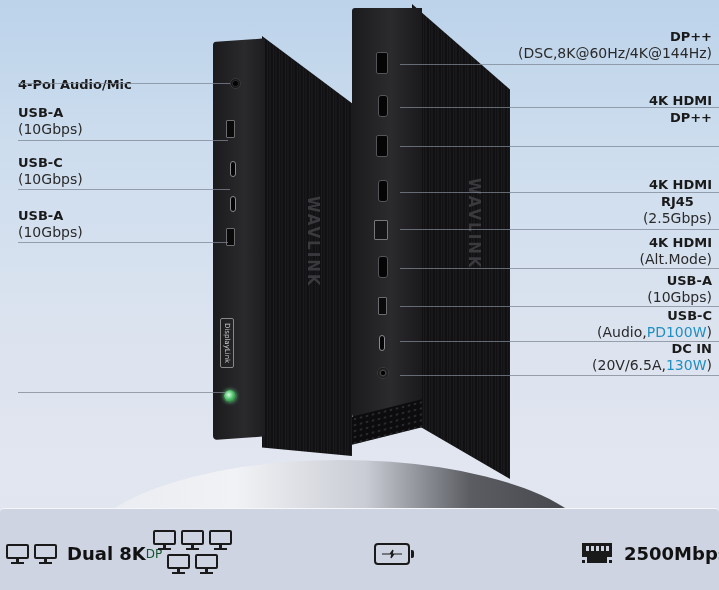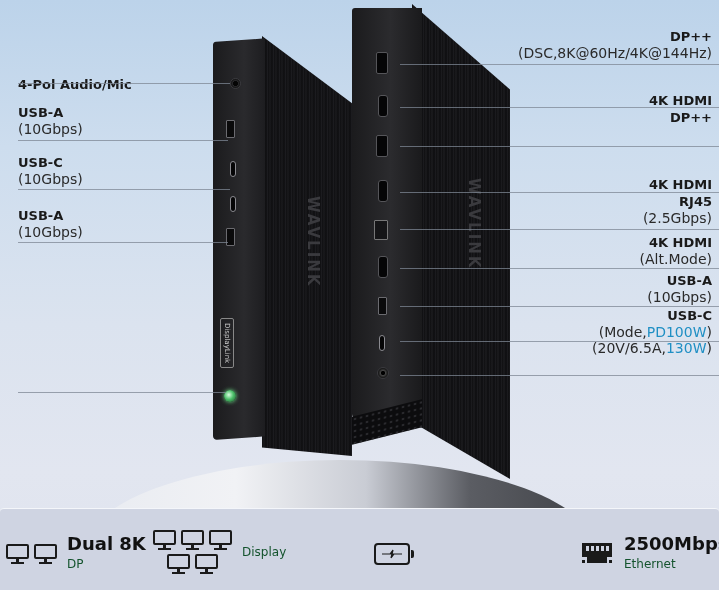--- a/index.html
+++ b/index.html
@@ -95,21 +95,21 @@
     .line { position: absolute; height: 1px; background: #7d8794; opacity: 0.75; }
 
     
     .features {
       position: absolute; left: 0; top: 508px; width: 719px; height: 82px;
       background: #cfd4e2;
       border-top: 1px solid #f4f6fa;
       border-radius: 4px 4px 0 0;
     }
     .feat { position: absolute; top: 0; height: 82px; display: flex; align-items: center; }
-    .feat-text { display: flex; flex-direction: column; line-height: 20px; }
+    .feat-text { display: flex; flex-direction: row; line-height: 20px; }
     .feat-title { font-weight: bold; font-size: 18px; color: #111; }
     .feat-sub { font-size: 12px; color: #14532d; }
     .mon {
       display: inline-block; position: relative;
       width: 25px; height: 22px;
     }
     .mon::before {
       content: ""; position: absolute; left: 1px; top: 1px; width: 23px; height: 15px;
       border: 2.5px solid #1a1a1a; border-radius: 2px; box-sizing: border-box;
     }
@@ -202,45 +202,46 @@
 <div class="label right" style="top:109px;">
   <span class="t">DP++</span>
 </div>
 <div class="line" style="left:400px; top:146px; width:319px;"></div>
 
 <div class="label right" style="top:176px;">
   <span class="t">4K HDMI</span>
 </div>
 <div class="line" style="left:400px; top:192px; width:319px;"></div>
 
-<div class="label right" style="top:193px;">
+<div class="label right" style="top:193px;text-align:center;">
   <span class="t">RJ45</span>
   <span class="s">(2.5Gbps)</span>
 </div>
 <div class="line" style="left:400px; top:229px; width:319px;"></div>
 
 <div class="label right" style="top:234px;">
   <span class="t">4K HDMI</span>
   <span class="s">(Alt.Mode)</span>
 </div>
 <div class="line" style="left:400px; top:268px; width:319px;"></div>
 
 <div class="label right" style="top:272px;">
   <span class="t">USB-A</span>
   <span class="s">(10Gbps)</span>
 </div>
 <div class="line" style="left:400px; top:306px; width:319px;"></div>
 
 <div class="label right" style="top:307px;">
   <span class="t">USB-C</span>
-  <span class="s"><span>(Mode,</span><span class="accent">PD100W</span><span>)</span></span>
+  <span class="s"><span>(Audio,</span><span class="accent">PD100W</span><span>)</span></span>
 </div>
 <div class="line" style="left:400px; top:341px; width:319px;"></div>
 
 <div class="label right" style="top:340px;">
+  <span class="t">DC IN</span>
   <span class="s"><span>(20V/6.5A,</span><span class="accent">130W</span><span>)</span></span>
 </div>
 <div class="line" style="left:400px; top:375px; width:319px;"></div>
 
 <div class="features">
 
   <div class="feat" style="left:5px; top:4px;">
     <span style="display:flex; gap:3px; margin-right:9px;">
       <span class="mon"></span>
         <span class="mon"></span>
@@ -257,21 +258,20 @@
           <span class="mon"></span>
           <span class="mon"></span>
           <span class="mon"></span>
         </span>
       <span style="display:flex; gap:3px; margin-top:2px;">
           <span class="mon"></span>
           <span class="mon"></span>
         </span>
     </span>
     <div class="feat-text">
-      <span class="feat-sub">Display</span>
     </div>
   </div>
 
   <div class="feat" style="left:374px; top:4px;">
     <span class="battery" style="margin-right:14px;">
       <svg width="22" height="12" viewBox="0 0 22 12">
           <path d="M1 6 L9 6 L12 2 L11 6 L21 6 L13 6 L10 10 L11 6 Z" fill="#1a1a1a" stroke="#1a1a1a" stroke-width="1.2"></path>
         </svg>
     </span>
     <div class="feat-text">

